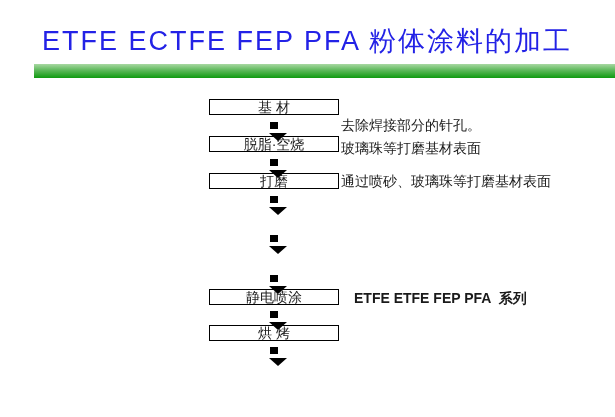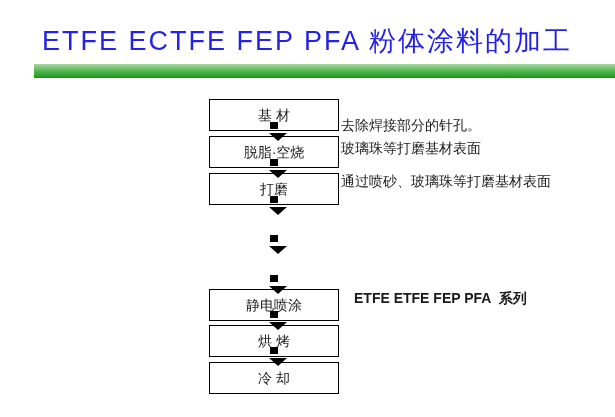--- a/index.html
+++ b/index.html
@@ -32,21 +32,21 @@
       #5cb85a 45%,
       var(--bar-bottom, #0f9a10) 100%);
   }
   .right-shadow {
     position: absolute; left: 611px; top: 28px;
     width: 4px; height: 375px;
     background: var(--shadow-color, #58595b);
   }
   .flow-box {
     position: absolute; left: 193px;
-    width: 130px; height: 32px;
+    width: 130px; height: 16px;
     border: 1px solid var(--box-border, #000000);
     background: #ffffff;
     display: flex; align-items: center; justify-content: center;
     font-size: 14px; line-height: 14px;
     white-space: pre;
   }
   .down-arrow {
     position: absolute; left: 249px;
     width: 18px; height: 15px;
   }
@@ -77,21 +77,20 @@
 
   <div class="green-bar"></div>
 
   <div class="right-shadow"></div>
 
   <div class="flow-box" style="top:83px">基 材</div>
   <div class="flow-box" style="top:157px">打磨</div>
   <div class="flow-box" style="top:120px">脱脂·空烧</div>
   <div class="flow-box" style="top:273px">静电喷涂</div>
   <div class="flow-box" style="top:309px">烘 烤</div>
-  <div class="flow-box" style="top:346px">冷 却</div>
 
   <div class="down-arrow" style="top:106px">
       <div class="shaft"></div>
       <div class="head"></div>
     </div>
   <div class="down-arrow" style="top:143px">
       <div class="shaft"></div>
       <div class="head"></div>
     </div>
   <div class="down-arrow" style="top:180px">

